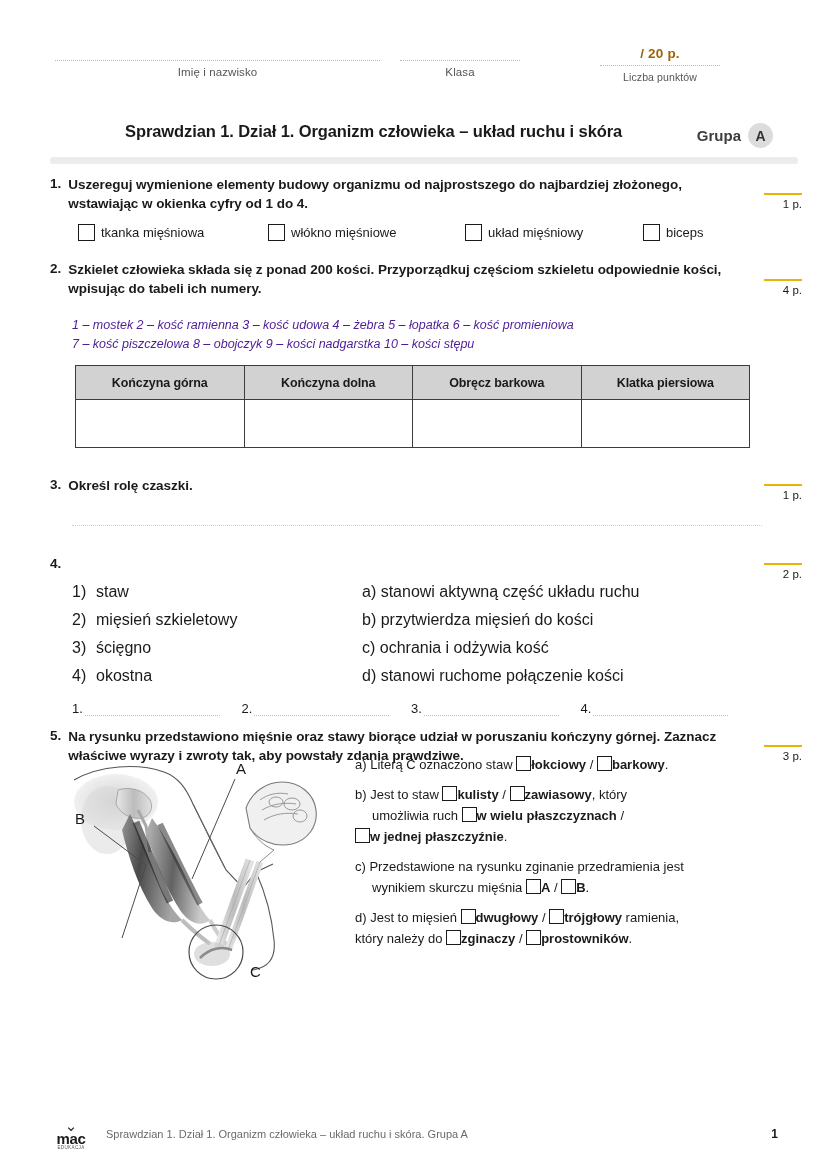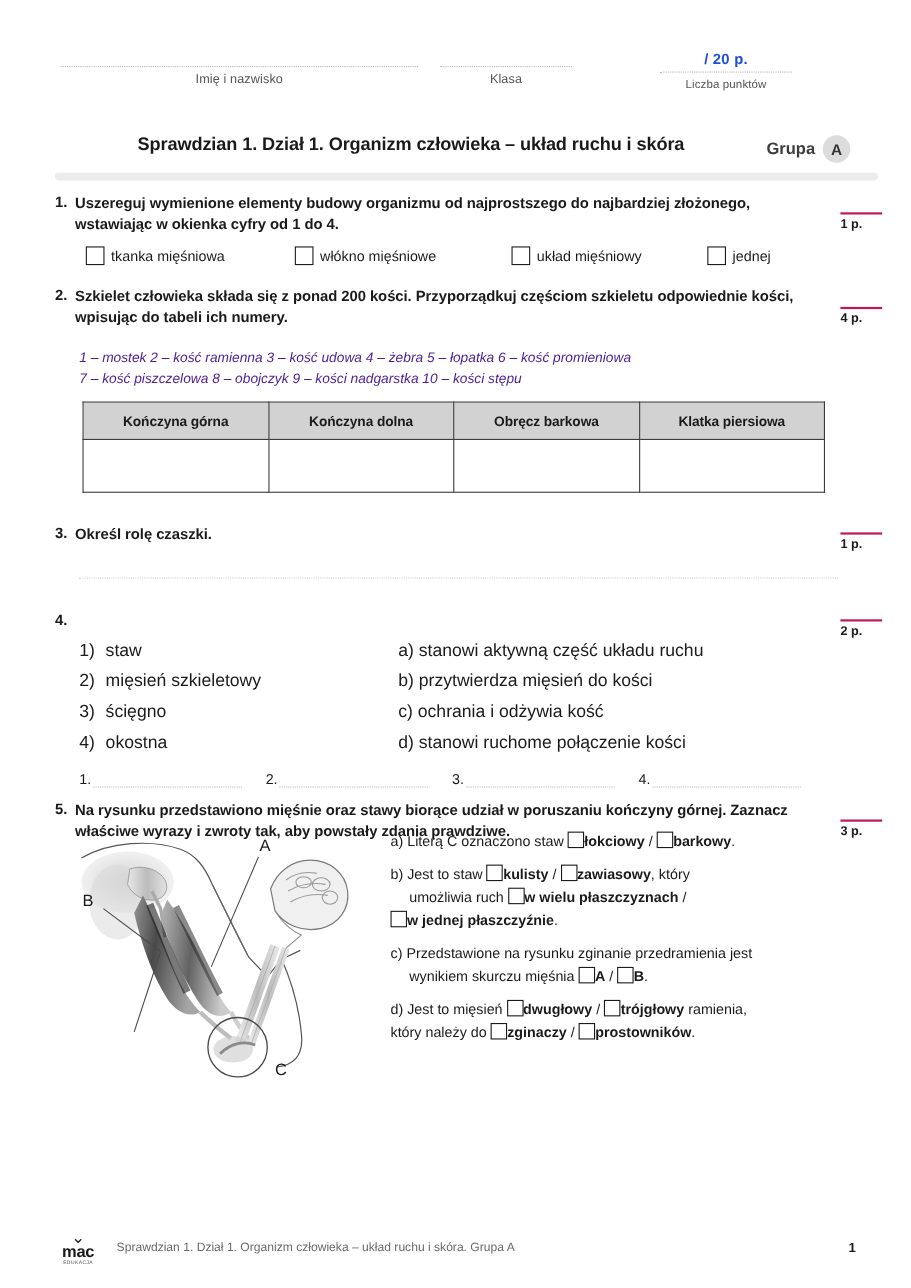--- a/index.html
+++ b/index.html
@@ -41,21 +41,21 @@
     color: #555;
     margin-top: 5px;
     letter-spacing: .1px;
   }
   .field-name { left: 0; width: 325px; top: 14px; }
   .field-class { left: 345px; width: 120px; top: 14px; }
   .field-points { left: 545px; width: 120px; top: 0px; }
   .field-points .score {
     font-size: 13.5px;
     font-weight: bold;
-    color: #1d4ed8;
+    color: #a16207;
     margin-bottom: 4px;
     letter-spacing: .2px;
   }
   .field-points .caption { font-size: 10.5px; }
 
   
   .title-row {
     position: absolute;
     top: 122px;
     left: 55px;
@@ -124,25 +124,25 @@
   }
   .ex-text {
     font-size: 13.5px;
     font-weight: bold;
     line-height: 1.38;
     letter-spacing: -.05px;
   }
   .pts {
     position: absolute;
     width: 38px;
-    text-align: left;
+    text-align: right;
     font-size: 11.5px;
-    font-weight: bold;
+    font-weight: normal;
     padding-top: 3px;
-    border-top: 2px solid #be185d;
+    border-top: 2px solid #eab308;
   }
 
   
   .opt-row {
     position: absolute;
     top: 48px;
     left: 28px;
     right: 0;
     display: flex;
     align-items: center;
@@ -346,21 +346,21 @@
       <span class="opt" style="width:197px;">
         <span class="cb"></span>
         <span>włókno mięśniowe</span>
       </span>
       <span class="opt" style="width:178px;">
         <span class="cb"></span>
         <span>układ mięśniowy</span>
       </span>
       <span class="opt">
         <span class="cb"></span>
-        <span>jednej</span>
+        <span>biceps</span>
       </span>
     </div>
   </div>
   <div class="pts" style="top:193px; left:764px;">1 p.</div>
 
   <div class="ex" style="top:261px;">
     <div class="ex-head">
       <span class="ex-num">2.</span>
       <span class="ex-text">Szkielet człowieka składa się z ponad 200 kości. Przyporządkuj częściom szkieletu odpowiednie kości, wpisując do tabeli ich numery.</span>
     </div>

